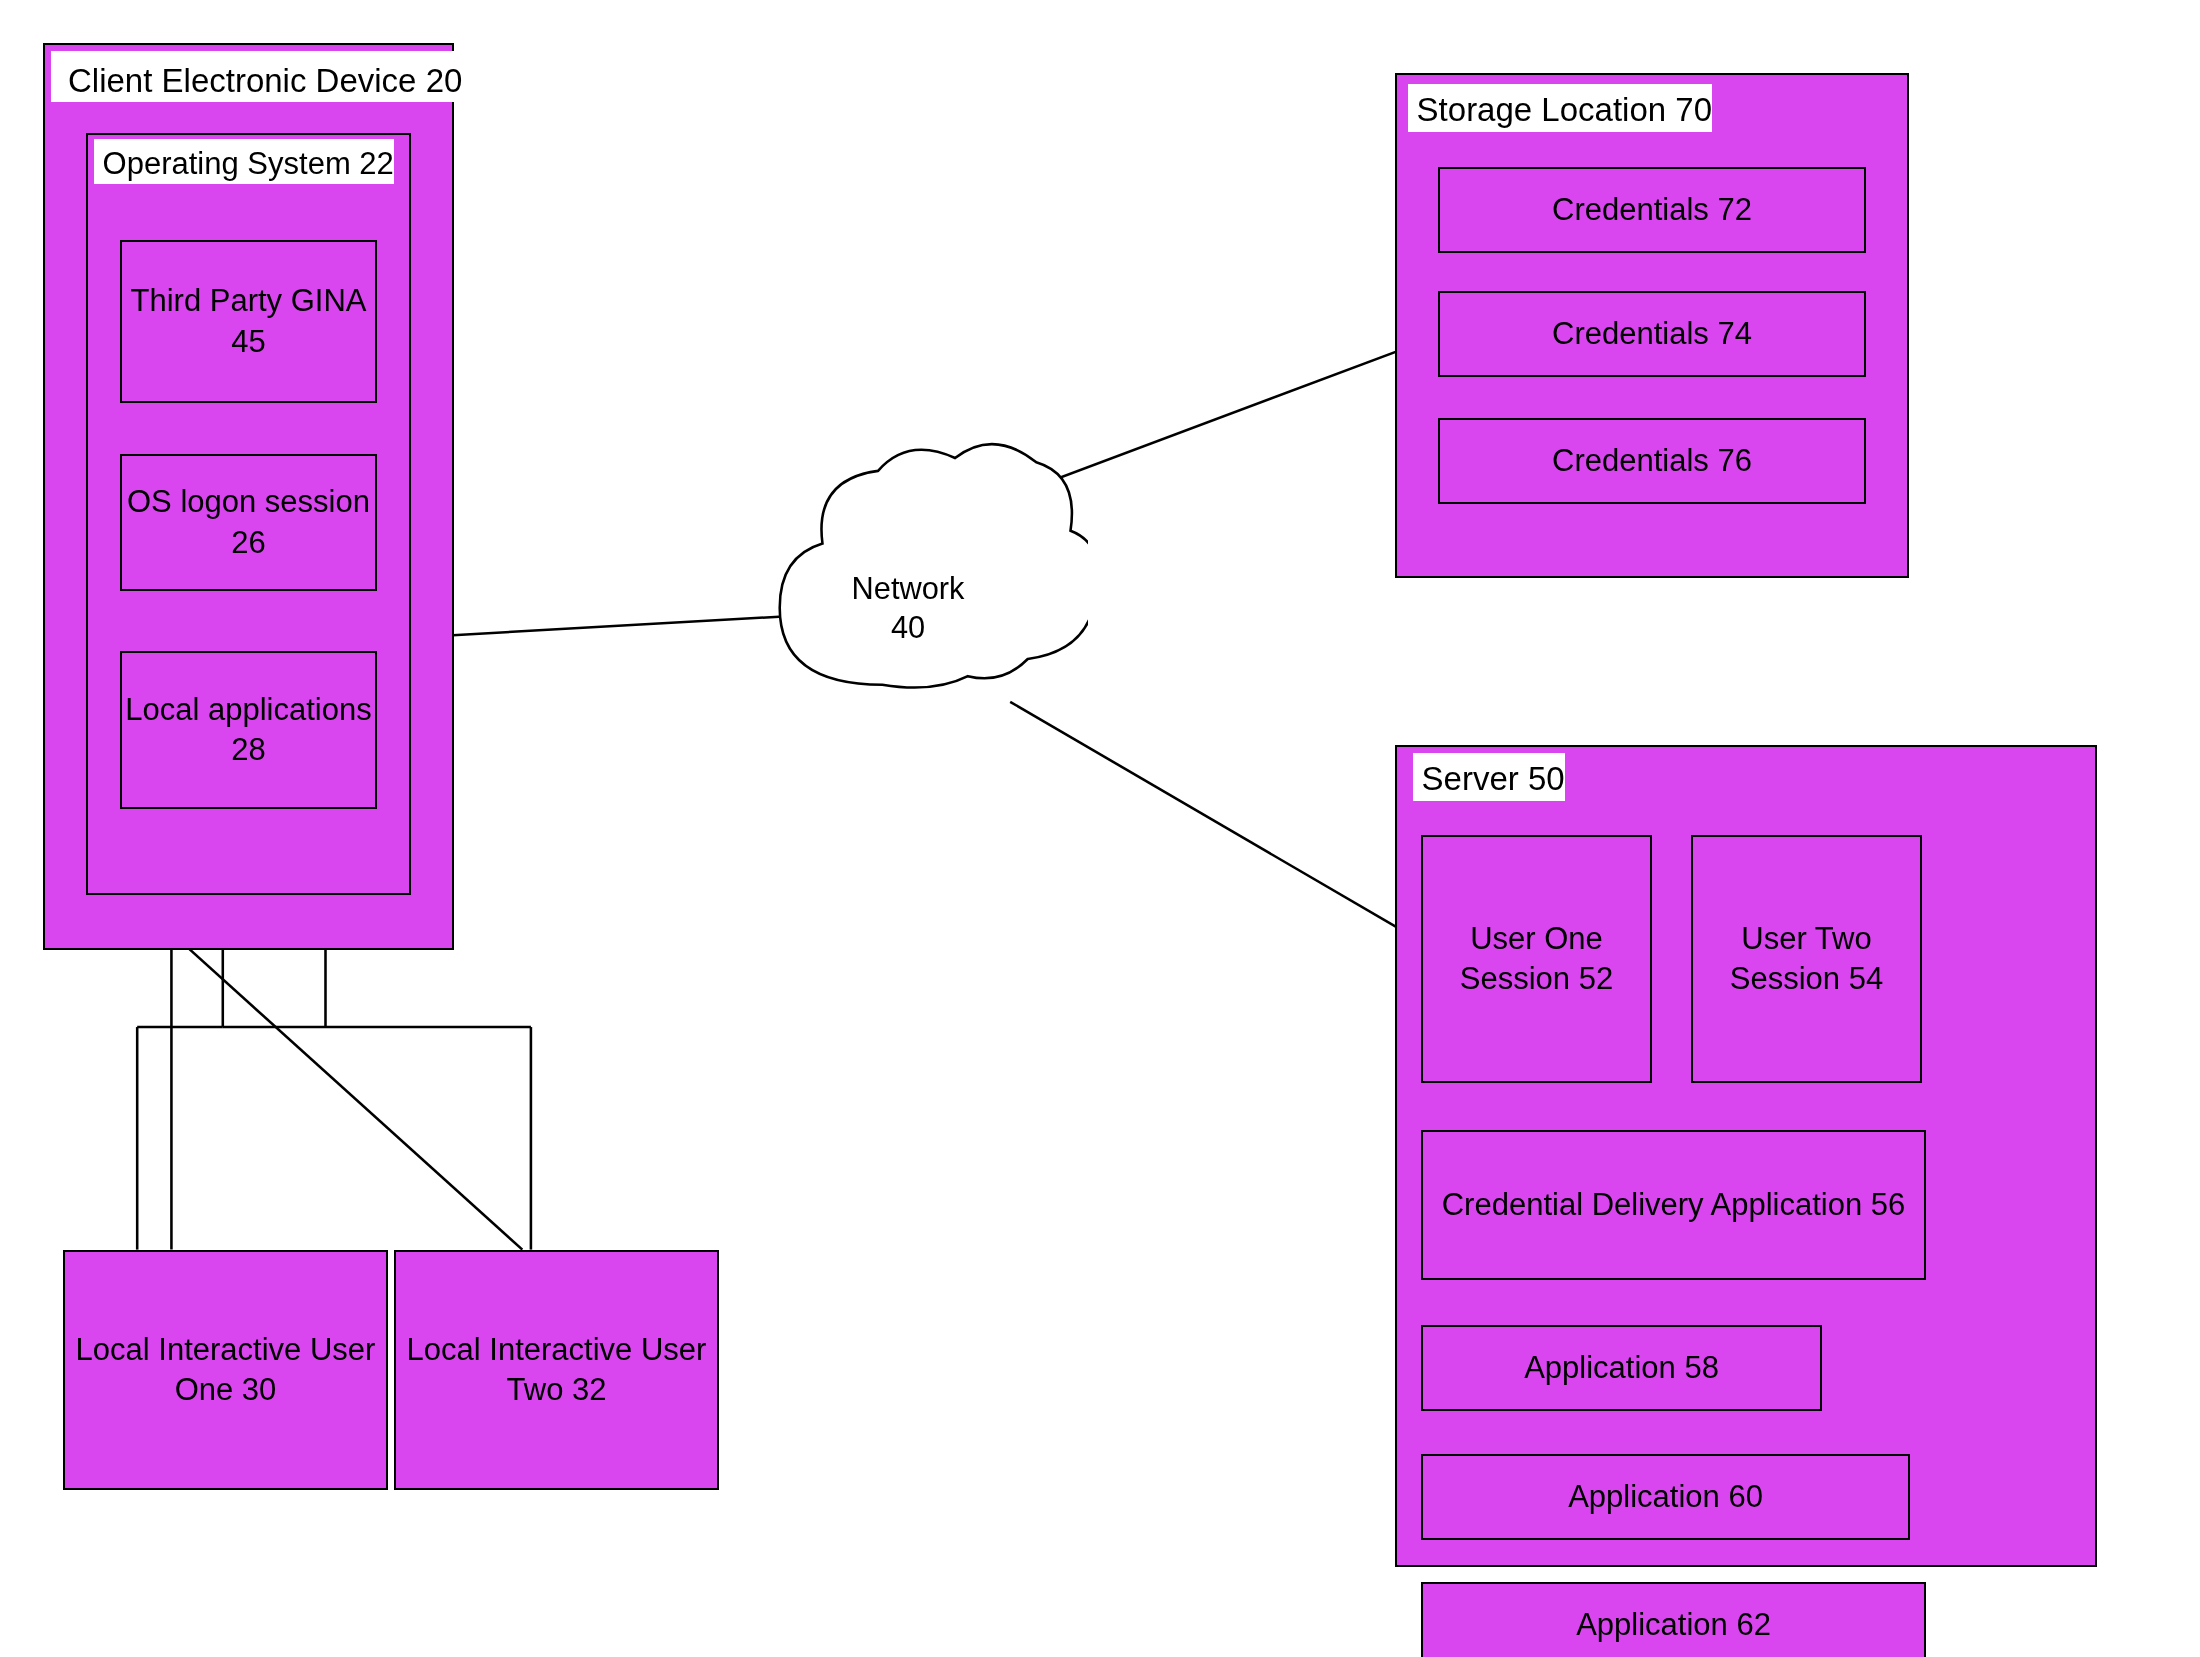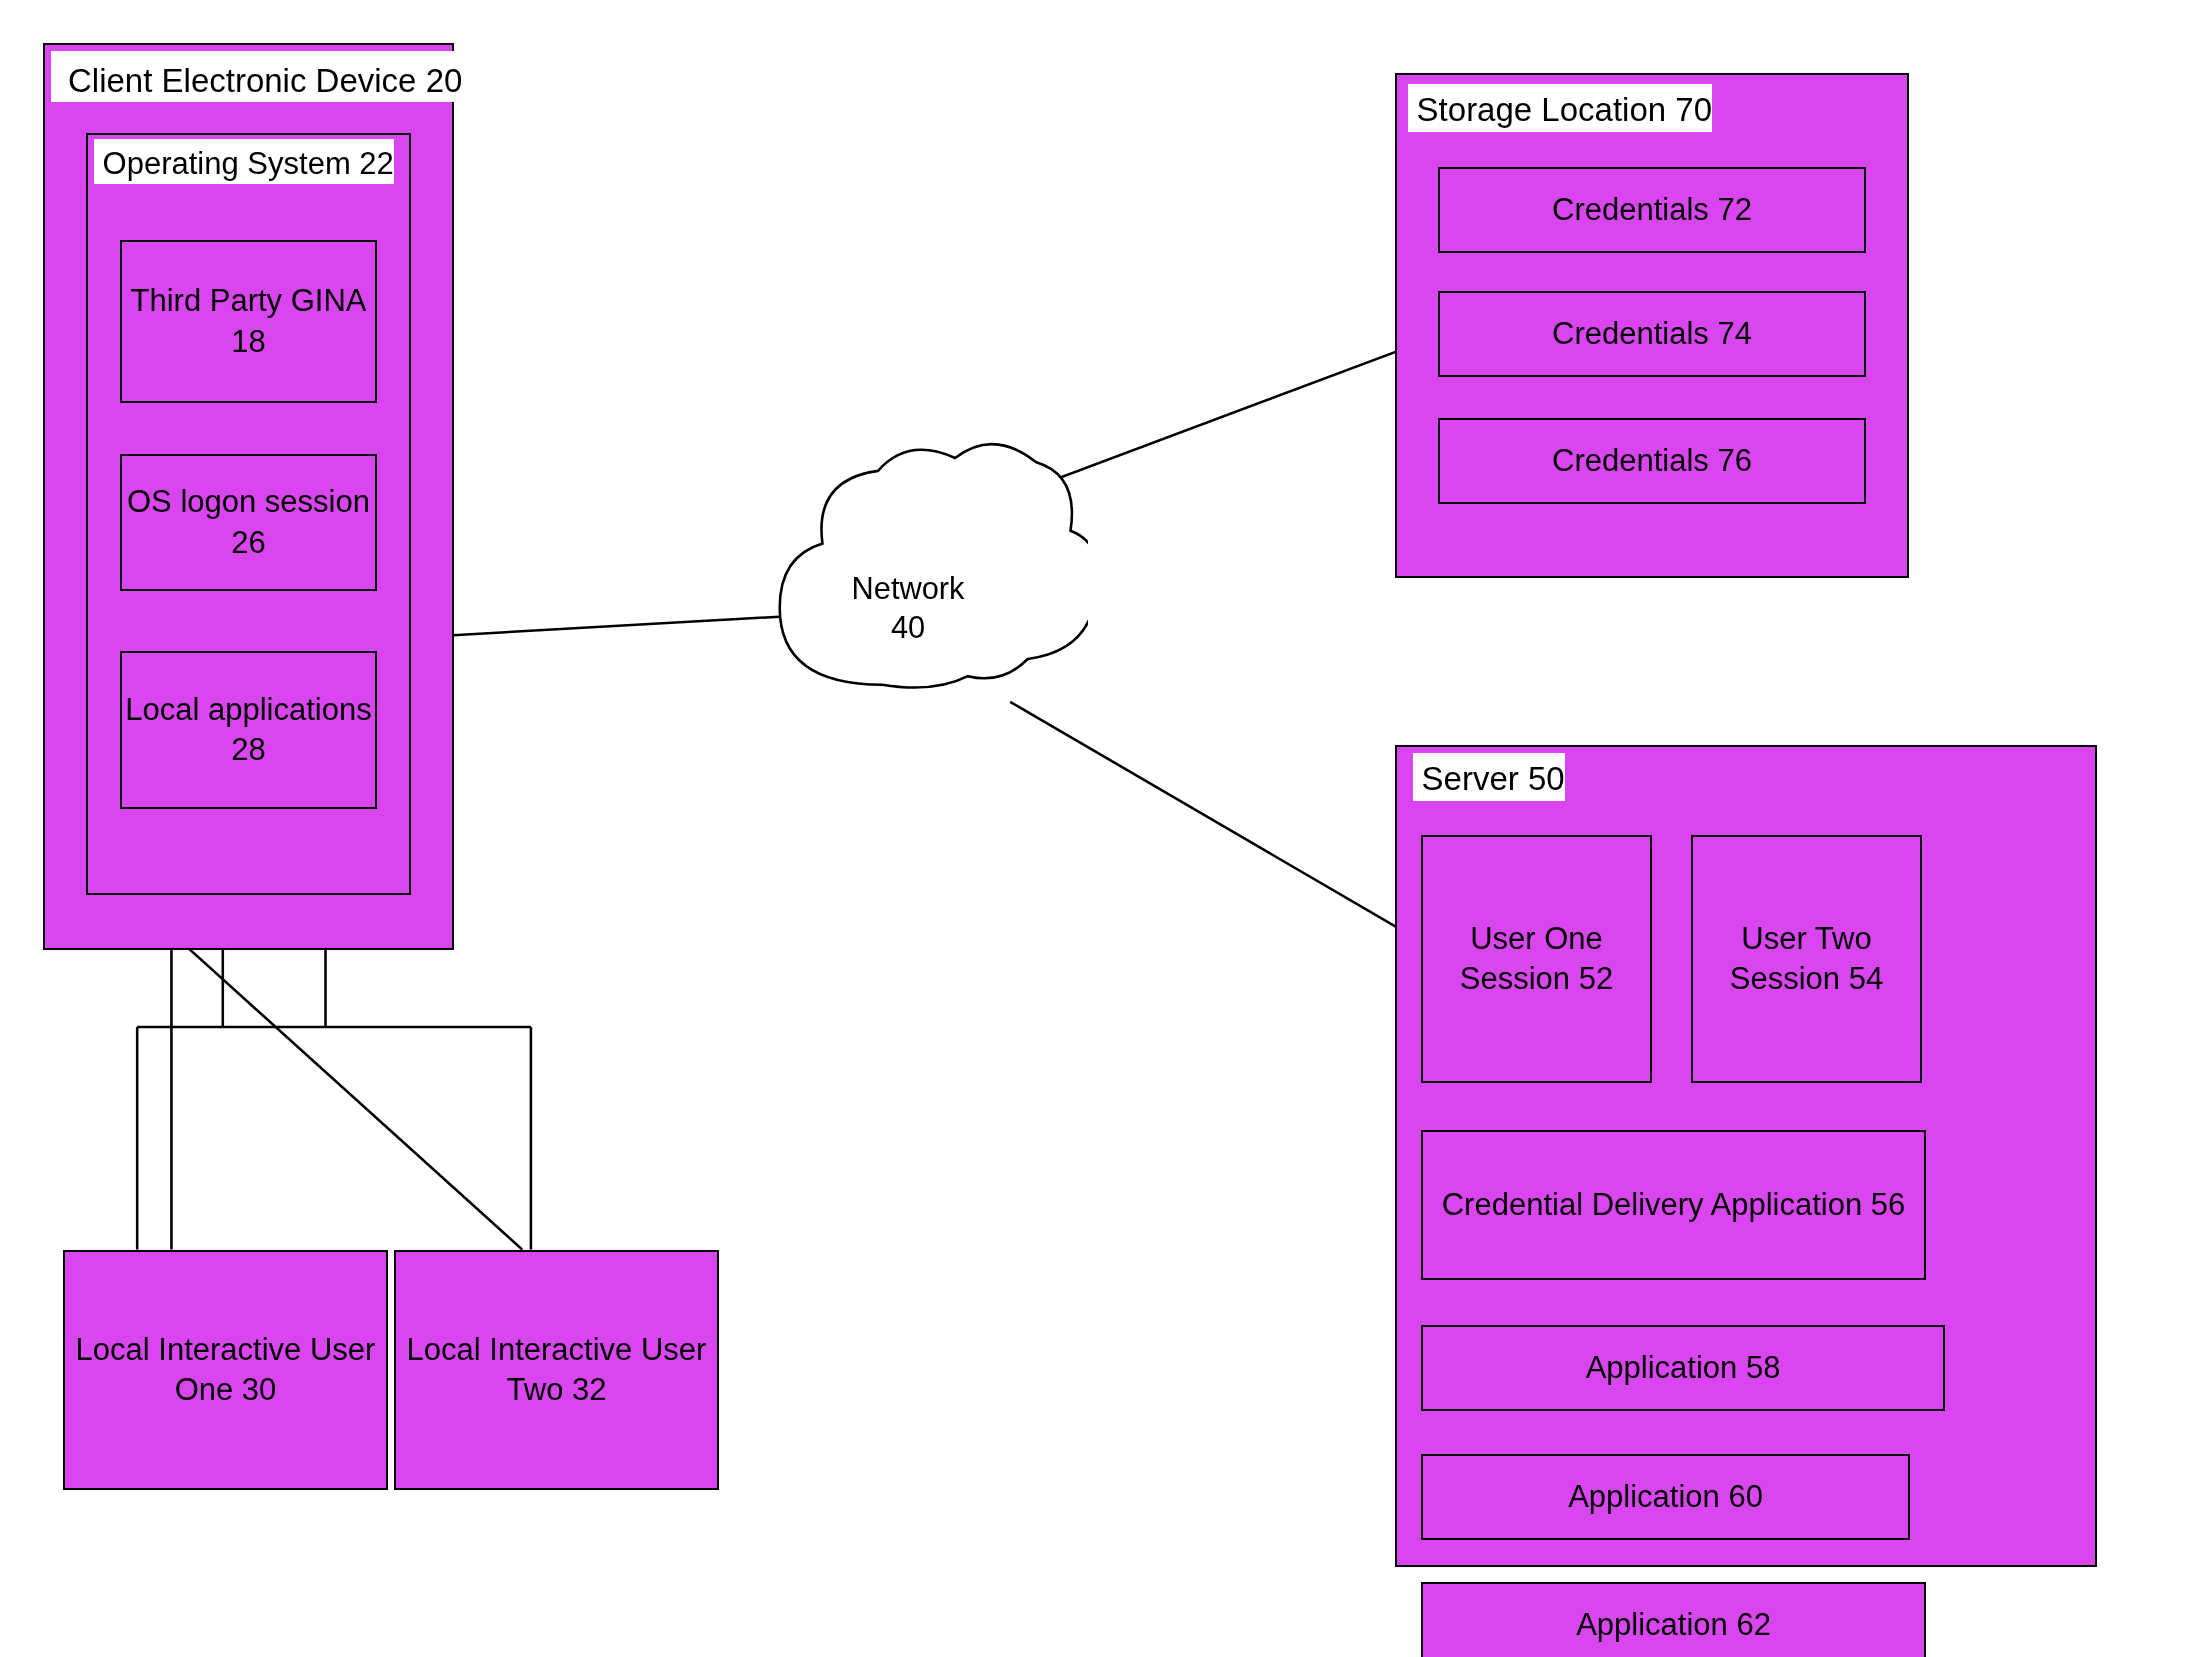--- a/index.html
+++ b/index.html
@@ -86,21 +86,21 @@
   </div>
   <div class="box-label" style="left:51px; top:51px; font-size:33px; text-align:left; padding:8.6px 0 0 17px;">Client Electronic Device
 20</div>
 
   <div class="box" style="left:86px; top:133px; width:325px; height:762px; font-size:0;">
   </div>
   <div class="box-label" style="left:94px; top:139px; font-size:31px; padding:5.1px 0 0 8.6px;">Operating System  22</div>
 
   <div class="box" style="left:120px; top:240px; width:257px; height:163px;">
     <span>Third Party GINA
-18</span>
+45</span>
   </div>
 
   <div class="box" style="left:120px; top:454px; width:257px; height:137px;">
     <span>OS logon
 session
 26</span>
   </div>
 
   <div class="box" style="left:120px; top:651px; width:257px; height:158px; font-size:31px;">
     <span>Local
@@ -163,21 +163,21 @@
 
 54</span>
   </div>
 
   <div class="box" style="left:1421px; top:1130px; width:505px; height:150px;text-align:right;">
     <span>Credential Delivery
 Application
 56</span>
   </div>
 
-  <div class="box" style="left:1421px; top:1325px; width:524px; height:86px;">
+  <div class="box" style="left:1421px; top:1325px; width:401px; height:86px;">
     <span>Application  58</span>
   </div>
 
   <div class="box" style="left:1421px; top:1454px; width:489px; height:86px;">
     <span>Application  60</span>
   </div>
 
   <div class="box" style="left:1421px; top:1582px; width:505px; height:86px;">
     <span>Application  62</span>
   </div>

